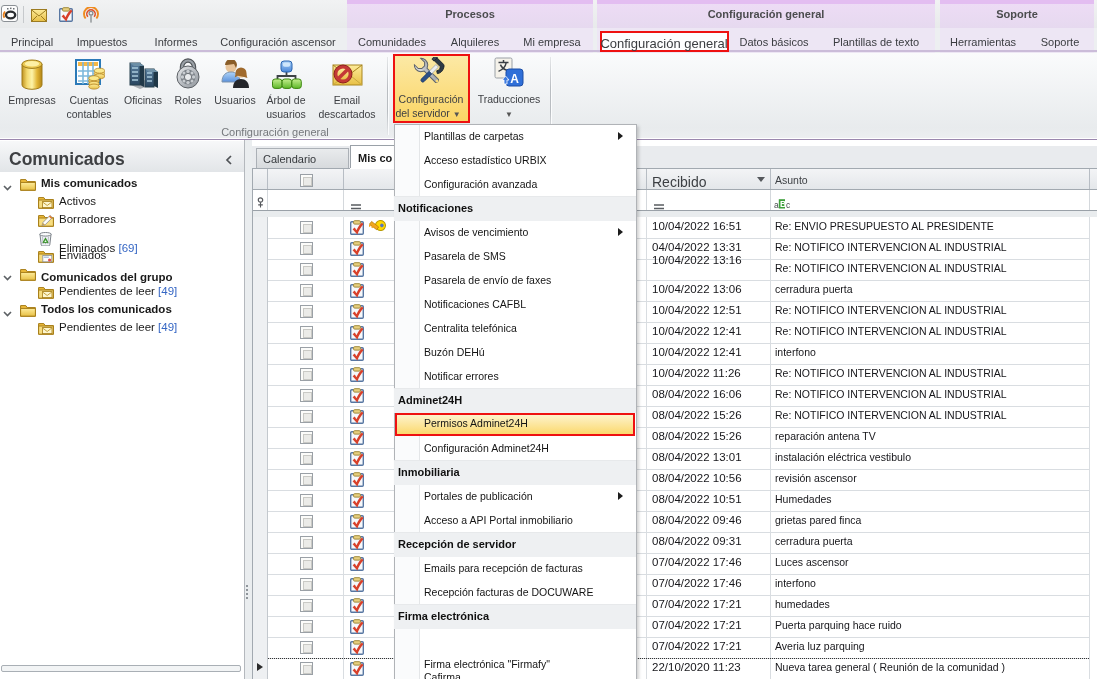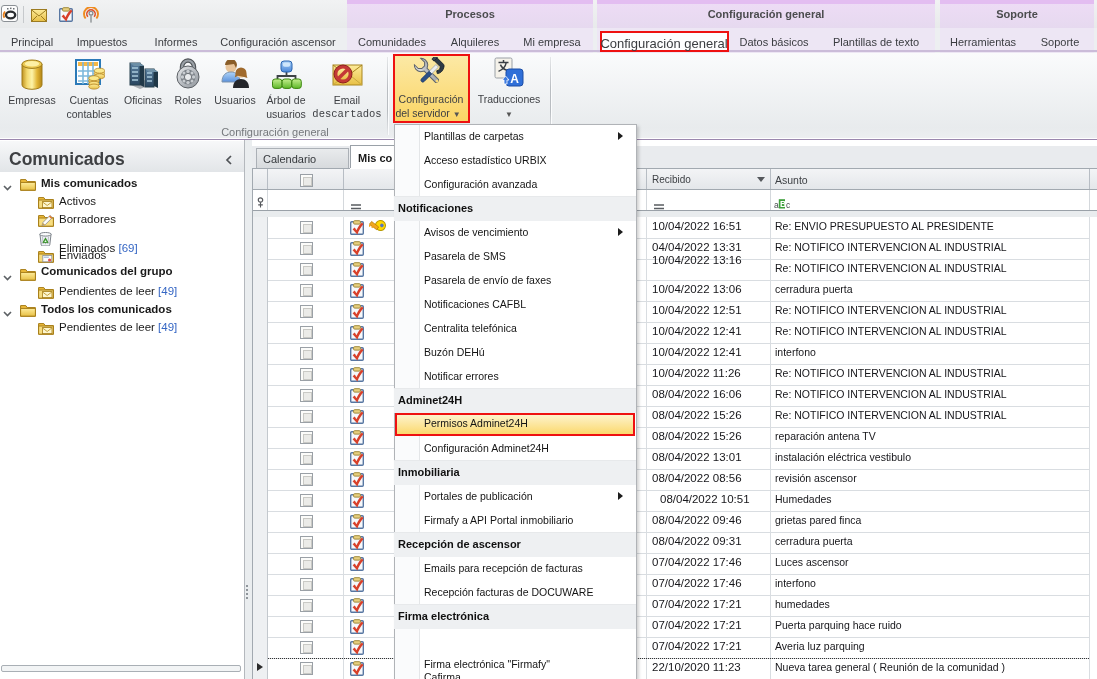--- a/index.html
+++ b/index.html
@@ -476,21 +476,21 @@
         </linearGradient>
 </defs>
 <rect x="1" y="3" width="29" height="20" fill="url(#env)" stroke="#a8851f"></rect>
 <path d="M1 3 l14.5 11 L30 3" fill="none" stroke="#a8851f"></path>
 <path d="M1 23 l11 -9 M30 23 l-11 -9" fill="none" stroke="#c9a93c"></path>
 <circle cx="11" cy="12" r="9" fill="#c43936" stroke="#8e1f1d"></circle>
 <circle cx="11" cy="12" r="5.6" fill="url(#env)"></circle>
 <rect x="4.2" y="10.2" width="13.6" height="3.6" fill="#c43936" transform="rotate(-45 11 12)"></rect>
     </svg></div>
 <div class="biglbl" style="left:347px;top:94px;">Email</div>
-<div class="biglbl" style="left:347px;top:108px;font-family:Liberation Mono, monospace;">descartados</div>
+<div class="biglbl" style="left:347px;top:108px;">descartados</div>
 <div class="abs" style="left:393px;top:54px;width:77px;height:69px;box-sizing:border-box;border:2px solid #e11;background:linear-gradient(#fce9a5,#fbd565);"></div>
 <div class="abs" style="left:413px;top:57px;"><svg width="34" height="34" viewBox="0 0 34 34">
 <defs>
 <linearGradient id="gold" x1="0" y1="0" x2="1" y2="0">
  <stop offset="0" stop-color="#bf9220"></stop>
           <stop offset=".25" stop-color="#f3d96e"></stop>
  <stop offset=".5" stop-color="#fdf3a8"></stop>
           <stop offset=".75" stop-color="#e2b637"></stop>
  <stop offset="1" stop-color="#b38414"></stop>
         </linearGradient>
@@ -808,21 +808,21 @@
             <stop offset="1" stop-color="#28455f"></stop>
           </linearGradient>
 <linearGradient id="amber" x1="0" y1="0" x2="0" y2="1">
  <stop offset="0" stop-color="#fdedb0"></stop>
             <stop offset="1" stop-color="#fad565"></stop>
           </linearGradient>
 </defs>
 <path d="M0.6 2.6 h5.2 l1.4 2 h8.2 v8.6 H0.6 z" fill="#eebc3c" stroke="#a57c17"></path>
 <path d="M0.6 5.4 h14.8 v7.8 H0.6 z" fill="url(#env)" stroke="#a57c17"></path>
       </svg></span>
-    <span class="abs" style="left:41px;top:0;font-weight:bold;">Comunicados del grupo</span>
+    <span class="abs" style="left:41px;top:6px;font-weight:bold;">Comunicados del grupo</span>
   </div>
 <div class="trow" style="top:283px;">
     <span class="abs" style="left:38px;top:2px;"><svg width="17" height="14" viewBox="0 0 17 14">
 <defs>
 <linearGradient id="gold" x1="0" y1="0" x2="1" y2="0">
  <stop offset="0" stop-color="#bf9220"></stop>
             <stop offset=".25" stop-color="#f3d96e"></stop>
  <stop offset=".5" stop-color="#fdf3a8"></stop>
             <stop offset=".75" stop-color="#e2b637"></stop>
  <stop offset="1" stop-color="#b38414"></stop>
@@ -962,21 +962,21 @@
 <div class="abs" style="left:252px;top:168px;width:845px;height:1px;background:#a2a9b0;"></div>
 <div class="abs" style="left:350px;top:168px;width:44px;height:1px;background:#fff;"></div>
 <div class="abs" style="left:252px;top:168px;width:1px;height:511px;background:#a2a9b0;"></div>
 <div class="abs" style="left:253px;top:169px;width:844px;height:21px;background:linear-gradient(#f3f4f6,#e4e7ea);border-bottom:1px solid #a2a9b0;box-sizing:border-box;"></div>
 <div class="abs" style="left:267px;top:169px;width:1px;height:20px;background:#b7bdc4;"></div>
 <div class="abs" style="left:343px;top:169px;width:1px;height:20px;background:#b7bdc4;"></div>
 <div class="abs" style="left:646px;top:169px;width:1px;height:20px;background:#b7bdc4;"></div>
 <div class="abs" style="left:770px;top:169px;width:1px;height:20px;background:#b7bdc4;"></div>
 <div class="abs" style="left:1089px;top:169px;width:1px;height:20px;background:#b7bdc4;"></div>
 <div class="abs" style="left:300px;top:173px;"><span class="cbx" style="position:relative;display:inline-block;"><i></i></span></div>
-<div class="abs" style="left:652px;top:174px;font-size:10px;color:#3c3f43;">Recibido</div>
+<div class="abs" style="left:652px;top:174px;font-size:14px;color:#3c3f43;">Recibido</div>
 <div class="abs" style="left:757px;top:177px;width:0;height:0;border-top:5px solid #55585c;border-left:4px solid transparent;border-right:4px solid transparent;"></div>
 <div class="abs" style="left:775px;top:174px;font-size:10.5px;color:#3c3f43;">Asunto</div>
 <div class="abs" style="left:253px;top:190px;width:844px;height:21px;background:#fff;border-bottom:1px solid #9aa1a8;box-sizing:border-box;"></div>
 <div class="abs" style="left:267px;top:190px;width:1px;height:20px;background:#d4d8dc;"></div>
 <div class="abs" style="left:343px;top:190px;width:1px;height:20px;background:#d4d8dc;"></div>
 <div class="abs" style="left:646px;top:190px;width:1px;height:20px;background:#d4d8dc;"></div>
 <div class="abs" style="left:770px;top:190px;width:1px;height:20px;background:#d4d8dc;"></div>
 <div class="abs" style="left:1089px;top:190px;width:1px;height:20px;background:#d4d8dc;"></div>
 <div class="abs" style="left:256px;top:195px;"><svg width="9" height="12">
       <circle cx="4.5" cy="3" r="2.2" fill="none" stroke="#55585c" stroke-width="1.2"></circle>
@@ -1615,21 +1615,21 @@
         </linearGradient>
 <linearGradient id="amber" x1="0" y1="0" x2="0" y2="1">
  <stop offset="0" stop-color="#fdedb0"></stop>
           <stop offset="1" stop-color="#fad565"></stop>
         </linearGradient>
 </defs>
 <rect x="0.7" y="1.8" width="12.6" height="12.4" rx="1" fill="#f6f8fb" stroke="#5877a2" stroke-width="1.4"></rect>
 <rect x="3.6" y="0.7" width="6.8" height="3.4" rx="1" fill="#e7cf7e" stroke="#a08a3c"></rect>
 <path d="M2.6 9.2 l2.2 -1.6 1.6 2.6 c1.6 -3.4 3.4 -5.8 5.6 -7.8 l1.4 1.8 c-2.6 2.8 -4.6 6.2 -6 10.2 z" fill="#d8402a"></path>
     </svg></div>
-<div class="gdate" style="top:472.1px;">08/04/2022 08:56</div>
+<div class="gdate" style="top:472.1px;">08/04/2022 10:56</div>
 <div class="gsubj" style="top:472.1px;">revisión ascensor</div>
 <div class="abs" style="left:268px;top:510.6px;width:821px;height:1px;background:#d9dde1;"></div>
 <div class="cbx" style="left:300px;top:493.6px;">
     <i></i>
   </div>
 <div class="abs" style="left:350px;top:492.6px;"><svg width="14" height="15" viewBox="0 0 14 15">
 <defs>
 <linearGradient id="gold" x1="0" y1="0" x2="1" y2="0">
  <stop offset="0" stop-color="#bf9220"></stop>
           <stop offset=".25" stop-color="#f3d96e"></stop>
@@ -1660,21 +1660,21 @@
         </linearGradient>
 <linearGradient id="amber" x1="0" y1="0" x2="0" y2="1">
  <stop offset="0" stop-color="#fdedb0"></stop>
           <stop offset="1" stop-color="#fad565"></stop>
         </linearGradient>
 </defs>
 <rect x="0.7" y="1.8" width="12.6" height="12.4" rx="1" fill="#f6f8fb" stroke="#5877a2" stroke-width="1.4"></rect>
 <rect x="3.6" y="0.7" width="6.8" height="3.4" rx="1" fill="#e7cf7e" stroke="#a08a3c"></rect>
 <path d="M2.6 9.2 l2.2 -1.6 1.6 2.6 c1.6 -3.4 3.4 -5.8 5.6 -7.8 l1.4 1.8 c-2.6 2.8 -4.6 6.2 -6 10.2 z" fill="#d8402a"></path>
     </svg></div>
-<div class="gdate" style="top:493.1px;margin-left:8px;">08/04/2022 10:51</div>
+<div class="gdate" style="top:493.1px;">08/04/2022 10:51</div>
 <div class="gsubj" style="top:493.1px;">Humedades</div>
 <div class="abs" style="left:268px;top:531.6px;width:821px;height:1px;background:#d9dde1;"></div>
 <div class="cbx" style="left:300px;top:514.6px;">
     <i></i>
   </div>
 <div class="abs" style="left:350px;top:513.6px;"><svg width="14" height="15" viewBox="0 0 14 15">
 <defs>
 <linearGradient id="gold" x1="0" y1="0" x2="1" y2="0">
  <stop offset="0" stop-color="#bf9220"></stop>
           <stop offset=".25" stop-color="#f3d96e"></stop>
@@ -2056,22 +2056,22 @@
     <span>Adminet24H</span>
   </div>
 <div class="abs" style="left:395px;top:413px;width:240px;height:23px;box-sizing:border-box;border:2px solid #e11;background:linear-gradient(#fdf3cc,#fbd96e);"></div>
 <div class="menuitem" style="top:417px;">Permisos Adminet24H</div>
 <div class="menuitem" style="top:442px;">Configuración Adminet24H</div>
 <div class="menuhdr" style="top:460px;height:24px;">
     <span>Inmobiliaria</span>
   </div>
 <div class="menuitem" style="top:490px;">Portales de publicación</div>
 <div class="marrow" style="top:492px;"></div>
-<div class="menuitem" style="top:514px;">Firmafy a API Portal inmobiliario</div>
+<div class="menuitem" style="top:514px;">Acceso a API Portal inmobiliario</div>
 <div class="menuhdr" style="top:532px;height:24px;">
-    <span>Recepción de ascensor</span>
+    <span>Recepción de servidor</span>
   </div>
 <div class="menuitem" style="top:562px;">Emails para recepción de facturas</div>
 <div class="menuitem" style="top:586px;">Recepción facturas de DOCUWARE</div>
 <div class="menuhdr" style="top:604px;height:24px;">
     <span>Firma electrónica</span>
   </div>
 <div class="menuitem" style="top:634px;margin-top:37px;">Cafirma</div>
 <div class="menuitem" style="top:658px;">Firma electrónica "Firmafy"</div>
 </body></html>

